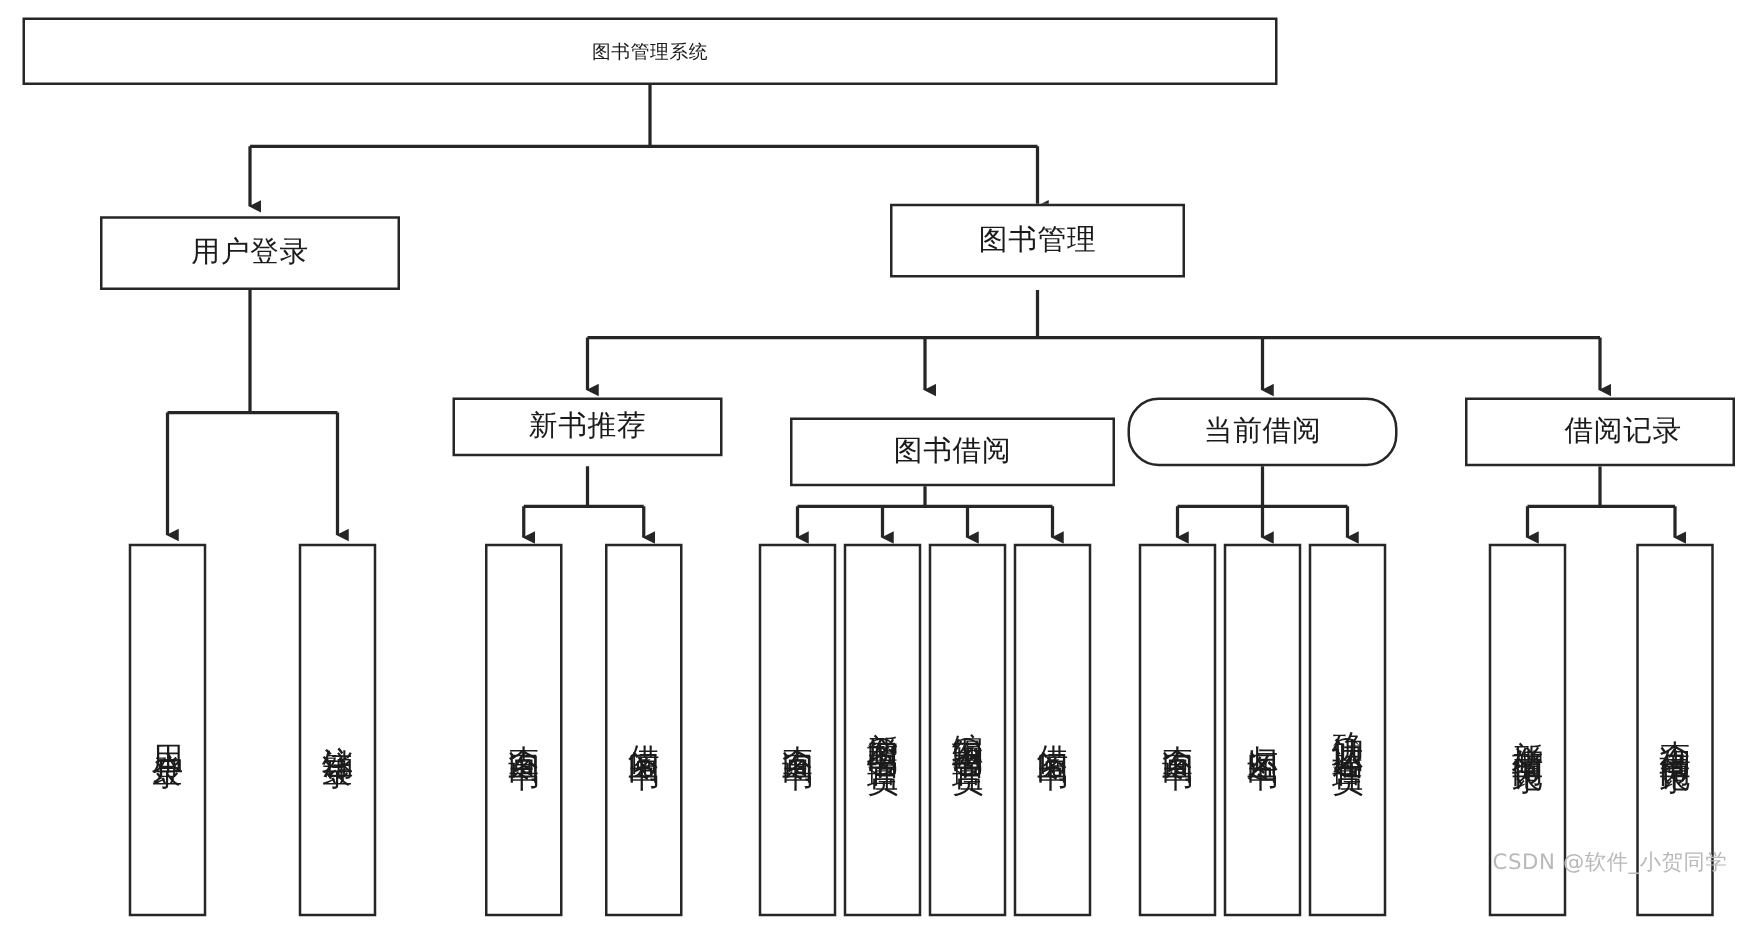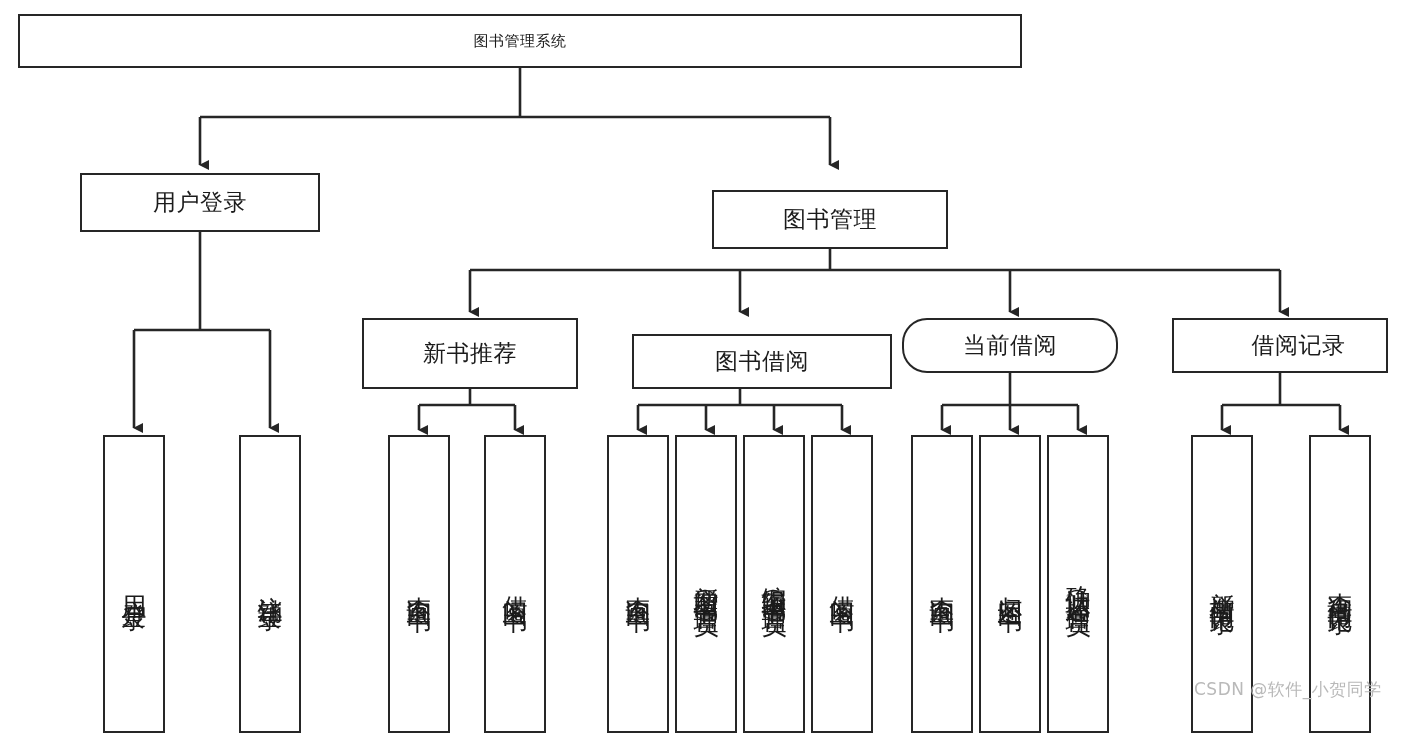--- a/index.html
+++ b/index.html
@@ -124,25 +124,25 @@
     </g>
   </svg>
 
   <div class="node root horiz" style="left:18px; top:14px; width:1004px; height:54px;">
     <span class="lbl">图书管理系统</span>
   </div>
 
   <div class="node horiz" style="left:80px; top:173px; width:240px; height:59px;">
     <span class="lbl">用户登录</span>
   </div>
-  <div class="node horiz" style="left:712px; top:190px; width:236px; height:59px;">
+  <div class="node horiz" style="left:712px; top:163px; width:236px; height:59px;">
     <span class="lbl">图书管理</span>
   </div>
 
-  <div class="node horiz" style="left:362px; top:318px; width:216px; height:71px;">
+  <div class="node horiz" style="left:362px; top:318px; width:216px; height:47px;">
     <span class="lbl">新书推荐</span>
   </div>
   <div class="node horiz" style="left:632px; top:334px; width:260px; height:55px;">
     <span class="lbl">图书借阅</span>
   </div>
   <div class="node horiz" style="left:902px; top:318px; width:216px; height:55px;border-radius:25px;">
     <span class="lbl">当前借阅</span>
   </div>
   <div class="node horiz" style="left:1172px; top:318px; width:216px; height:55px;padding-left:37px;">
     <span class="lbl">借阅记录</span>

